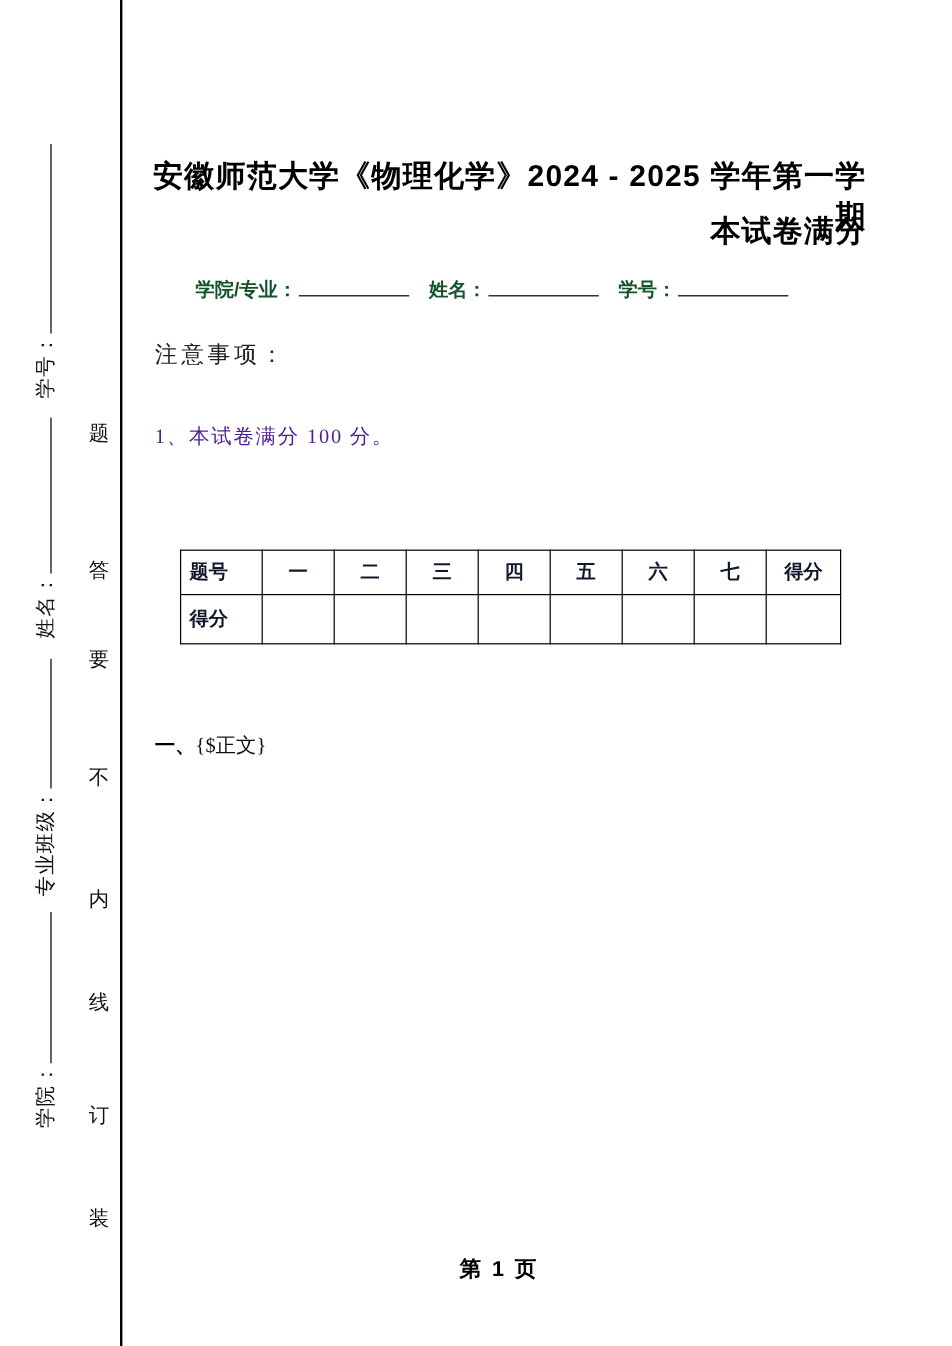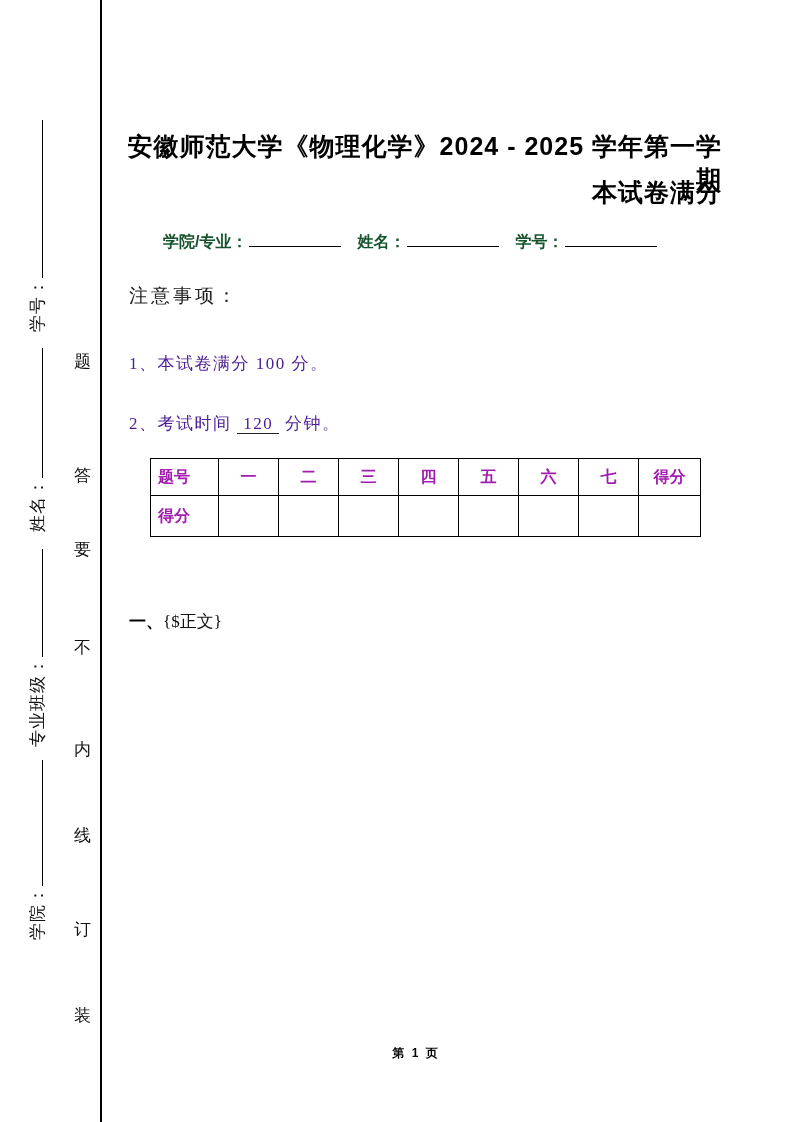--- a/index.html
+++ b/index.html
@@ -68,21 +68,21 @@
   .item.i2 { top: 412px; }
   .undernum { border-bottom: 1.2px solid #222; padding: 0 6px; }
 
   
   table.score {
     position: absolute; left: 150px; top: 458px;
     border-collapse: collapse; table-layout: fixed;
   }
   table.score td {
     border: 1.6px solid #000; text-align: center; vertical-align: middle;
-    font-size: 16px; color: #a21caf;
+    font-size: 16px; color: #0f172a;
   }
   table.score td.head {
     font-family: "Liberation Sans", "DejaVu Sans", sans-serif; font-weight: bold;
   }
   table.score td.rowlabel {
     font-family: "Liberation Sans", "DejaVu Sans", sans-serif; font-weight: bold;
     text-align: left; padding-left: 7px;
   }
   tr.r1 { height: 37px; }
   tr.r2 { height: 41px; }
@@ -92,21 +92,21 @@
   .section { position: absolute; left: 129px; top: 610px; font-size: 17px; color: #111; }
   .section .num {
     font-family: "Liberation Sans", "DejaVu Sans", sans-serif;
     font-weight: bold; color: #000;
   }
 
   
   .footer {
     position: absolute; left: 110px; top: 1045px; width: 612px; text-align: center;
     font-family: "Liberation Sans", "DejaVu Sans", sans-serif;
-    font-weight: bold; font-size: 12px; color: #000; letter-spacing: 2px;
+    font-weight: bold; font-size: 18px; color: #000; letter-spacing: 2px;
   }
 </style>
 </head>
 <body>
 
 <div class="page">
 
   <div class="rule"></div>
 
   <div class="vfield" style="left:28px; top:332px; width:220px;">
@@ -136,25 +136,20 @@
 
   <div class="title line1">安徽师范大学《物理化学》2024 - 2025 学年第一学期</div>
   <div class="title line2">本试卷满分</div>
 
   <div class="formline">
     <span>学院/专业：</span><span class="blank"></span><span>姓名：</span><span class="blank"></span><span>学号：</span><span class="blank last"></span>
   </div>
 
   <div class="notice">注意事项：</div>
   <div class="item i1">1、本试卷满分 100 分。</div>
-  <div class="item i2">
-    <span>2、考试时间</span>
-    <span class="undernum">120</span>
-    <span>分钟。</span>
-  </div>
 
   <table class="score">
     <colgroup>
       <col style="width:68px">
         <col style="width:60px">
         <col style="width:60px">
       <col style="width:60px">
         <col style="width:60px">
         <col style="width:60px">
       <col style="width:60px">

